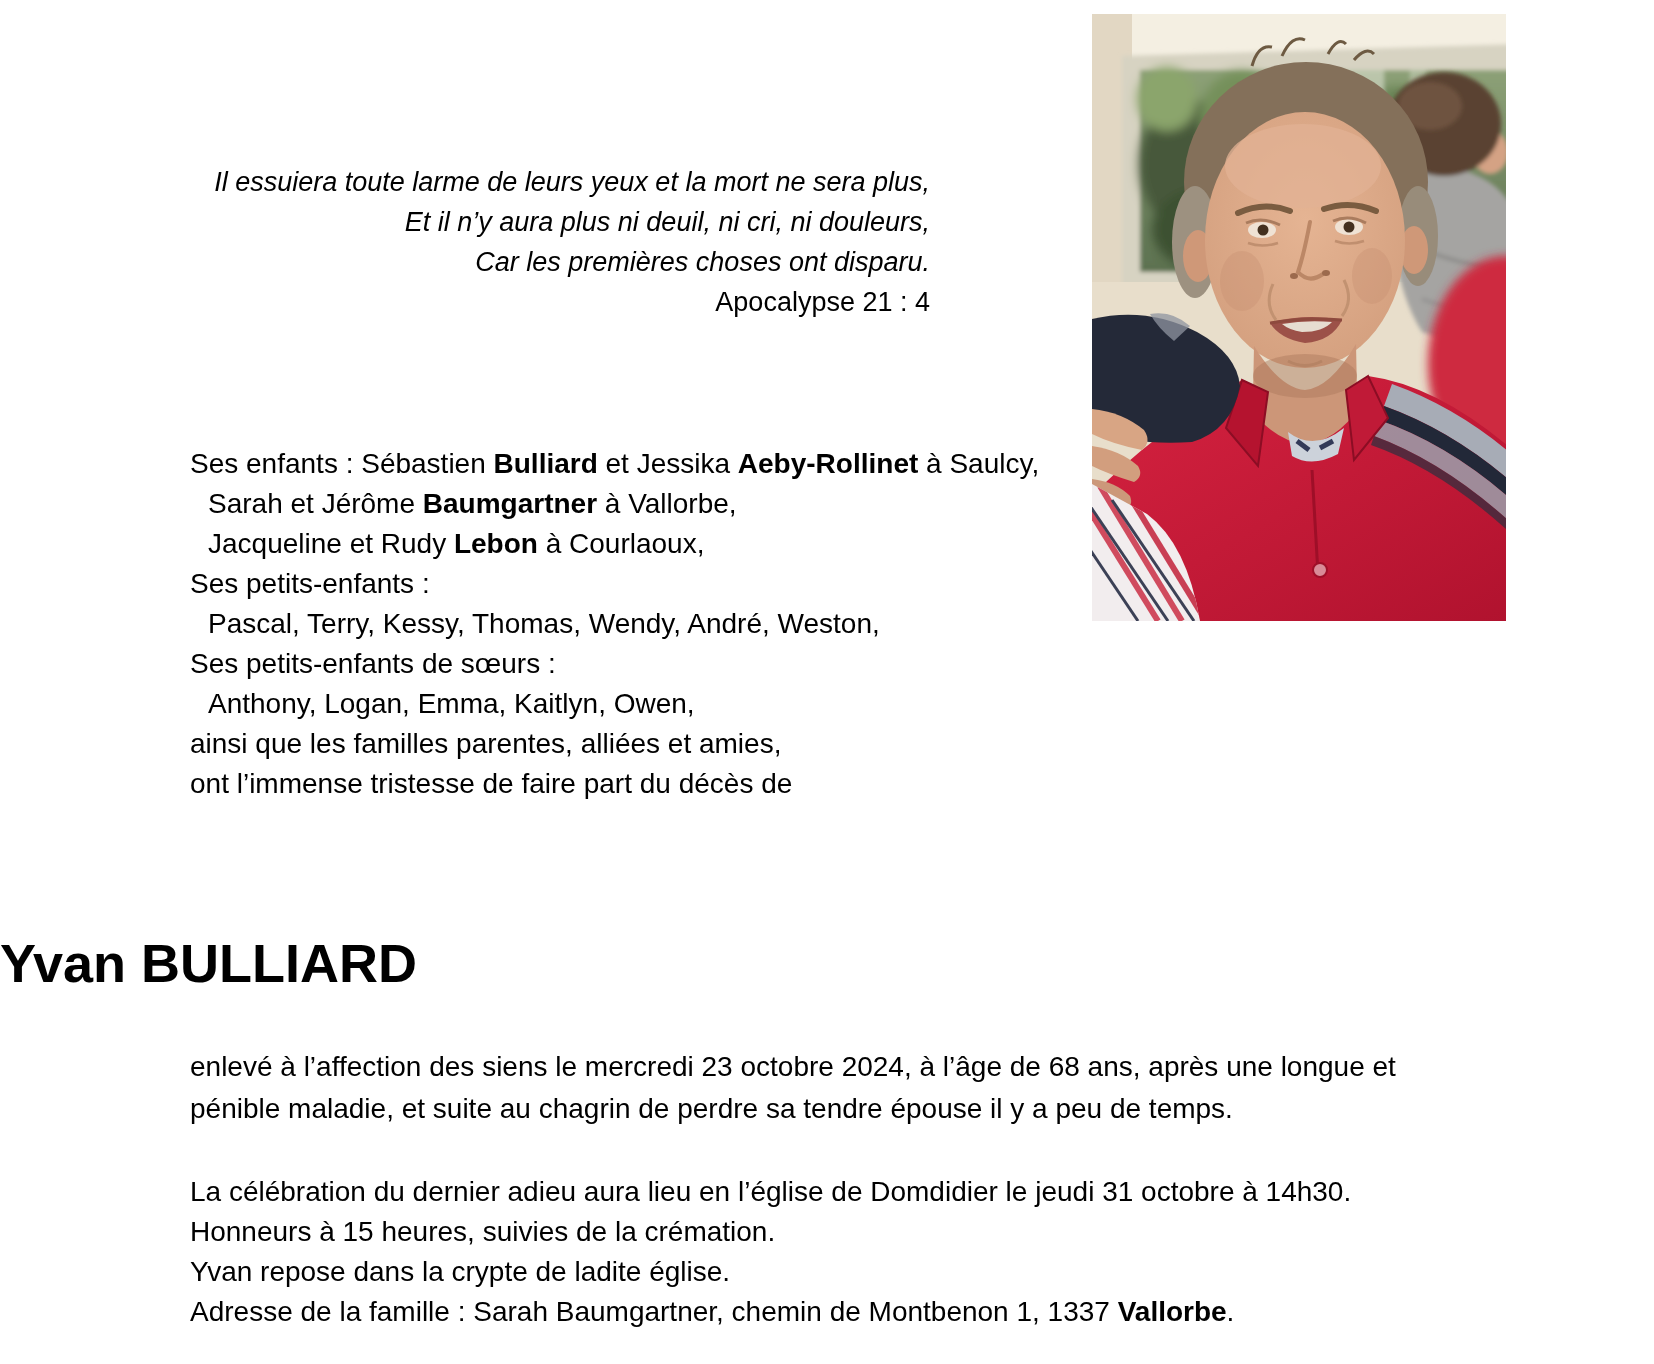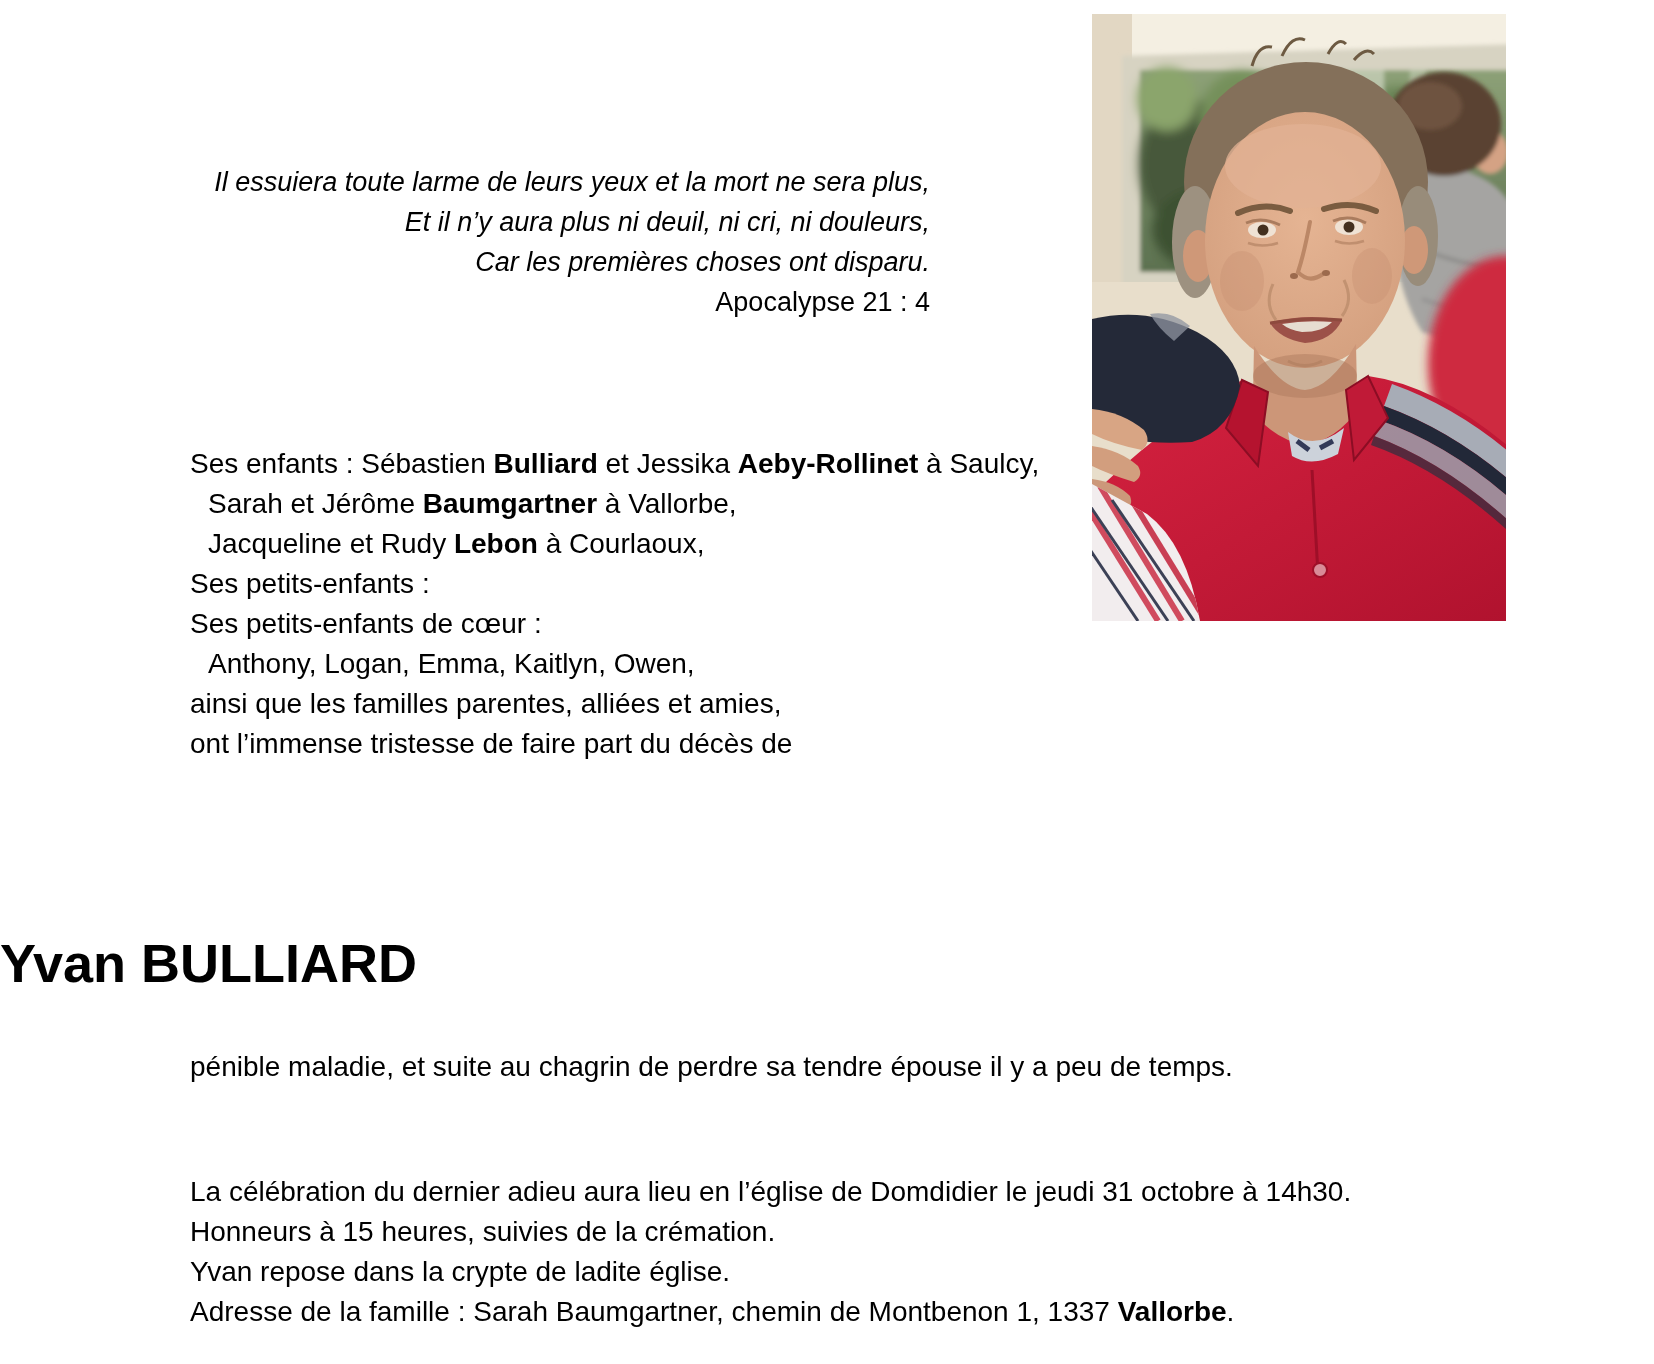--- a/index.html
+++ b/index.html
@@ -243,29 +243,31 @@
         </g>
       </g>
     </svg>
   </div>
 
   <div class="family">
     <div><span>Ses enfants : Sébastien </span><b>Bulliard</b><span> et Jessika </span><b>Aeby-Rollinet</b><span> à Saulcy,</span></div>
     <div class="indent"><span>Sarah et Jérôme </span><b>Baumgartner</b><span> à Vallorbe,</span></div>
     <div class="indent"><span>Jacqueline et Rudy </span><b>Lebon</b><span> à Courlaoux,</span></div>
     <div><span>Ses petits-enfants :</span></div>
-    <div><span>Ses petits-enfants de cœur :</span></div>
+    <div class="indent"><span>Pascal, Terry, Kessy, Thomas, Wendy, André, Weston,</span></div>
+    <div><span>Ses petits-enfants de sœurs :</span></div>
     <div class="indent"><span>Anthony, Logan, Emma, Kaitlyn, Owen,</span></div>
     <div><span>ainsi que les familles parentes, alliées et amies,</span></div>
     <div><span>ont l’immense tristesse de faire part du décès de</span></div>
   </div>
 
   <div class="title">Yvan BULLIARD</div>
 
   <div class="notice">
+    <div>enlevé à l’affection des siens le mercredi 23 octobre 2024, à l’âge de 68 ans, après une longue et</div>
     <div>pénible maladie, et suite au chagrin de perdre sa tendre épouse il y a peu de temps.</div>
   </div>
 
   <div class="ceremony">
     <div><span>La célébration du dernier adieu aura lieu en l’église de Domdidier le jeudi 31 octobre à 14h30.</span></div>
     <div><span>Honneurs à 15 heures, suivies de la crémation.</span></div>
     <div><span>Yvan repose dans la crypte de ladite église.</span></div>
     <div><span>Adresse de la famille : Sarah Baumgartner, chemin de Montbenon 1, 1337 </span><b>Vallorbe</b><span>.</span></div>
   </div>
 

